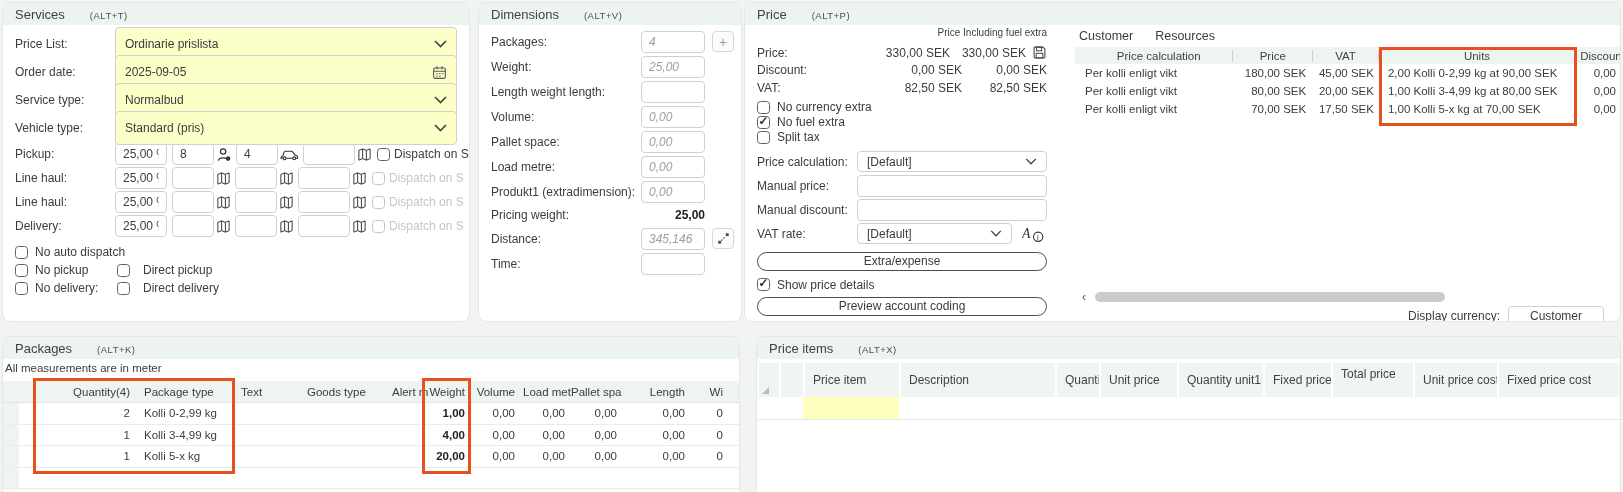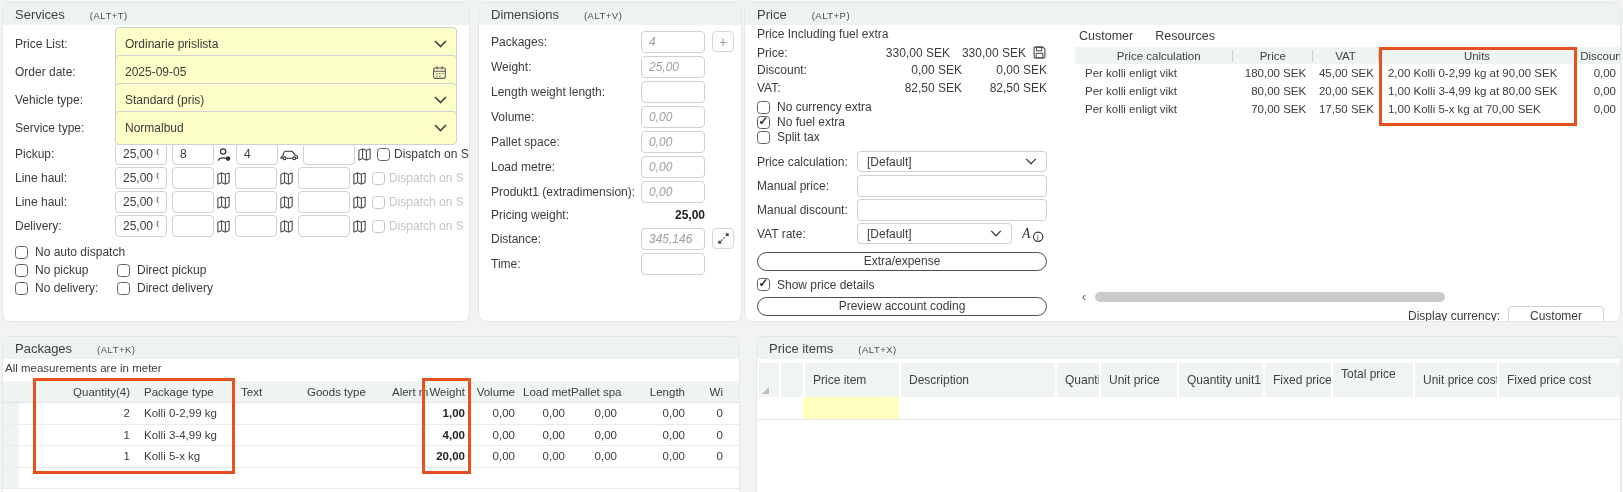--- a/index.html
+++ b/index.html
@@ -32,32 +32,32 @@
   .leg input.pct { width:52px; text-align:left; }
   .leg input.sm1 { width:42px; margin-left:5px; }
   .leg input.sm2 { width:42px; margin-left:2px; }
   .leg input.sm3 { width:52px; margin-left:2px; }
   .leg .icon { margin:0 2px; }
   .leg .cb { margin:0 4px 0 3px; }
   .dispatch { font-size:12px; }
   .dispatch.dis { color:#c3c7c5; }
   .optrow { display:flex; align-items:center; height:18px; padding-left:12px; font-size:12px; gap:7px; }
   .optrow .grp { display:flex; align-items:center; gap:7px; width:95px; }
-  .optrow .grp2 { display:flex; align-items:center; gap:7px; }
+  .optrow .grp2 { display:flex; align-items:center; gap:13px; }
 
   
   .drow { display:flex; align-items:center; height:25px; padding:0 36px 0 12px; position:relative; font-size:12px; }
   .drow .dlbl { flex:1; }
   .drow input { width:64px; flex:none; }
   .sqbtn { position:absolute; right:7px; top:2px; width:22px; height:21px; border:1px solid #d4d8d6; border-radius:4px; background:#fbfcfb; color:#9aa0a3; font-size:14px; display:flex; align-items:center; justify-content:center; }
   .bold-val { font-weight:bold; color:#222; }
 
   
   .pleft { position:absolute; left:12px; top:24px; width:290px; }
-  .inclhdr { text-align:left; font-size:12px; height:17px; }
+  .inclhdr { text-align:right; font-size:10px; height:17px; }
   .prow { display:flex; align-items:center; height:17.5px; font-size:12px; }
   .prow .plbl { width:90px; flex:none; }
   .prow .pv1 { width:115px; text-align:right; }
   .prow .pv2 { width:85px; text-align:right; }
   .pcheck { display:flex; align-items:center; gap:7px; height:15px; font-size:12px; }
   .pform { display:flex; align-items:center; height:24px; font-size:12px; position:relative; }
   .pform .plbl { width:100px; flex:none; }
   .pform .control { height:21px; }
 
   
@@ -165,34 +165,34 @@
         <span class="icon chev">
             <svg width="15" height="15" viewBox="0 0 18 18">
               <rect x="2" y="3.5" width="14" height="12.5" rx="1.5" fill="none" stroke="#555" stroke-width="1.3"></rect>
               <path d="M2 7.5 H16 M6 1.5 V5 M12 1.5 V5" stroke="#555" stroke-width="1.3" fill="none"></path>
               <path d="M5 10.5 H7 M8.5 10.5 H10.5 M12 10.5 H14 M5 13.5 H7 M8.5 13.5 H10.5" stroke="#555" stroke-width="1.1" fill="none"></path>
             </svg>
           </span>
       </div>
     </div>
     <div class="frow">
-      <span class="lbl">Vehicle type:</span>
+      <span class="lbl">Service type:</span>
       <div class="control yellow">
-        <span class="val">Standard (pris)</span>
+        <span class="val">Normalbud</span>
         <span class="icon chev">
             <svg width="13" height="8" viewBox="0 0 13 8">
               <path d="M1 1 L6.5 6.5 L12 1" fill="none" stroke="#3f4442" stroke-width="1.6"></path>
             </svg>
           </span>
       </div>
     </div>
     <div class="frow">
-      <span class="lbl">Service type:</span>
+      <span class="lbl">Vehicle type:</span>
       <div class="control yellow">
-        <span class="val">Normalbud</span>
+        <span class="val">Standard (pris)</span>
         <span class="icon chev">
             <svg width="13" height="8" viewBox="0 0 13 8">
               <path d="M1 1 L6.5 6.5 L12 1" fill="none" stroke="#3f4442" stroke-width="1.6"></path>
             </svg>
           </span>
       </div>
     </div>
 
     <div class="leg">
       <span class="lbl">Pickup:</span>

